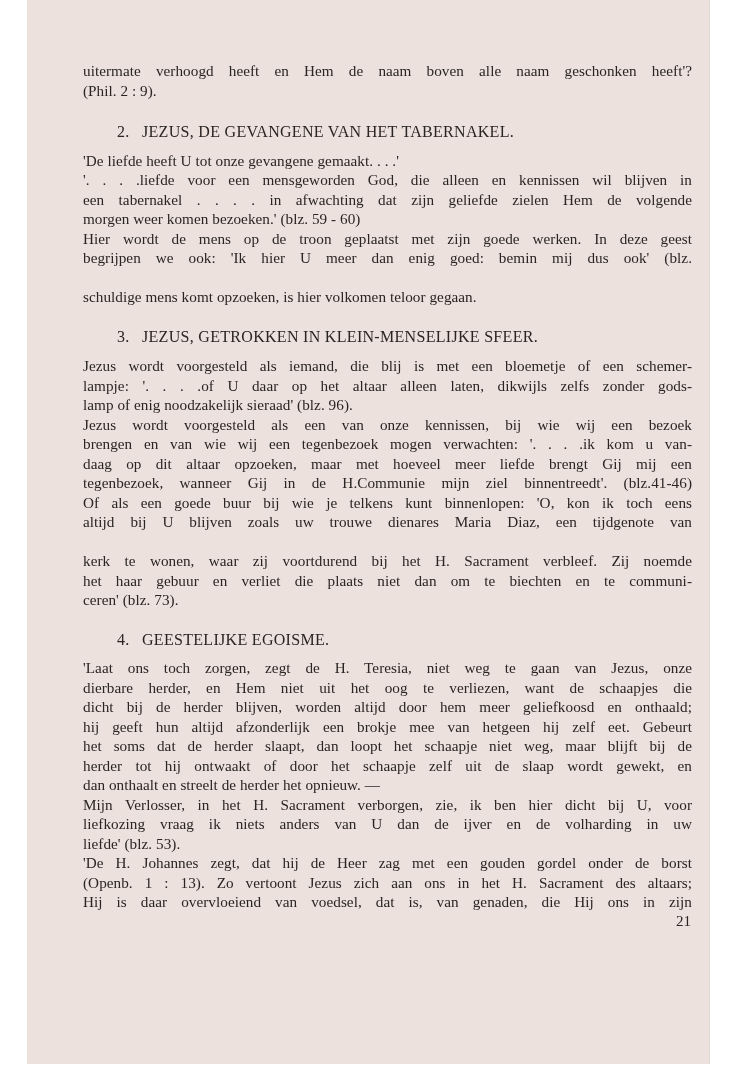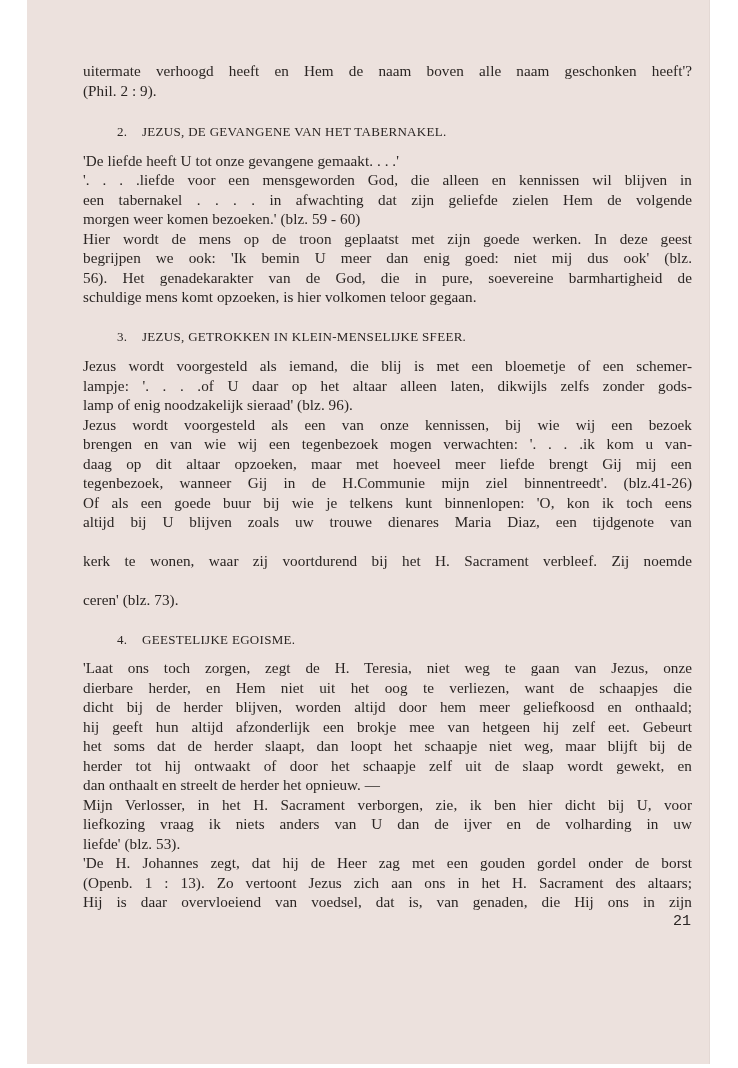--- a/index.html
+++ b/index.html
@@ -13,61 +13,61 @@
     box-shadow: inset -1px 0 0 #e3d8d4;
   }
   .line {
     position: absolute; left: 56px; width: 609px; white-space: nowrap;
     font-size: 15.2px; line-height: 19px; color: #2a2523;
     letter-spacing: 0.05px;
   }
   .just { text-align: justify; text-align-last: justify; }
   .heading {
     position: absolute; left: 90px; white-space: nowrap;
-    font-size: 13px; line-height: 20px; color: #2a2523; letter-spacing: 0.3px;
+    font-size: 16px; line-height: 20px; color: #2a2523; letter-spacing: 0.3px;
   }
   .heading .num { display: inline-block; width: 25px; }
   .pagenum {
     position: absolute; left: 620px; width: 44px; text-align: right;
-    font-size: 15px; line-height: 19px; color: #2a2523; font-family: Liberation Mono, monospace;
+    font-size: 15px; line-height: 19px; color: #2a2523;
   }
 </style>
 </head>
 <body>
 
 <div class="page">
 
   <div class="line just" style="top:61px">uitermate verhoogd heeft en Hem de naam boven alle naam geschonken heeft'?</div>
   <div class="line" style="top:81px">(Phil. 2 : 9).</div>
 
   <div class="heading" style="top:122px">
     <span class="num">2.</span><span>JEZUS, DE GEVANGENE VAN HET TABERNAKEL.</span>
   </div>
   <div class="line" style="top:151px">'De liefde heeft U tot onze gevangene gemaakt. . . .'</div>
   <div class="line just" style="top:170px">'. . . .liefde voor een mensgeworden God, die alleen en kennissen wil blijven in</div>
   <div class="line just" style="top:190px">een tabernakel  . . . .  in afwachting dat zijn geliefde zielen Hem de volgende</div>
   <div class="line" style="top:209px">morgen weer komen bezoeken.' (blz. 59 - 60)</div>
   <div class="line just" style="top:229px">Hier wordt de mens op de troon geplaatst met zijn goede werken. In deze geest</div>
-  <div class="line just" style="top:248px">begrijpen we ook: 'Ik bemin U meer dan enig goed: niet mij dus ook' (blz.</div>
-  <div class="line just" style="top:268px">56). Het genadekarakter van de God, die in pure, soevereine barmhartigheid de</div>
+  <div class="line just" style="top:248px">begrijpen we ook: 'Ik hier U meer dan enig goed: bemin mij dus ook' (blz.</div>
   <div class="line" style="top:287px">schuldige mens komt opzoeken, is hier volkomen teloor gegaan.</div>
 
   <div class="heading" style="top:327px">
     <span class="num">3.</span><span>JEZUS, GETROKKEN IN KLEIN-MENSELIJKE SFEER.</span>
   </div>
   <div class="line just" style="top:356px">Jezus wordt voorgesteld als iemand, die blij is met een bloemetje of een schemer-</div>
   <div class="line just" style="top:376px">lampje: '. . . .of U daar op het altaar alleen laten, dikwijls zelfs zonder gods-</div>
   <div class="line" style="top:395px">lamp of enig noodzakelijk sieraad' (blz. 96).</div>
   <div class="line just" style="top:415px">Jezus wordt voorgesteld als een van onze kennissen, bij wie wij een bezoek</div>
   <div class="line just" style="top:434px">brengen en van wie wij een tegenbezoek mogen verwachten: '. . . .ik kom u van-</div>
   <div class="line just" style="top:454px">daag op dit altaar opzoeken, maar met hoeveel meer liefde brengt Gij mij een</div>
-  <div class="line just" style="top:473px">tegenbezoek, wanneer Gij in de H.Communie mijn ziel binnentreedt'. (blz.41-26)</div>
+  <div class="line just" style="top:473px">tegenbezoek, wanneer Gij in de H.Communie mijn ziel binnentreedt'. (blz.41-46)</div>
   <div class="line just" style="top:493px">Of als een goede buur bij wie je telkens kunt binnenlopen: 'O, kon ik toch eens</div>
   <div class="line just" style="top:512px">altijd bij U blijven zoals uw trouwe dienares Maria Diaz, een tijdgenote van</div>
   <div class="line just" style="top:551px">kerk te wonen, waar zij voortdurend bij het H. Sacrament verbleef. Zij noemde</div>
+  <div class="line just" style="top:571px">het haar gebuur en verliet die plaats niet dan om te biechten en te communi-</div>
   <div class="line" style="top:590px">ceren' (blz. 73).</div>
 
   <div class="heading" style="top:630px">
     <span class="num">4.</span><span>GEESTELIJKE EGOISME.</span>
   </div>
   <div class="line just" style="top:658px">'Laat ons toch zorgen, zegt de H. Teresia, niet weg te gaan van Jezus, onze</div>
   <div class="line just" style="top:678px">dierbare herder, en Hem niet uit het oog te verliezen, want de schaapjes die</div>
   <div class="line just" style="top:697px">dicht bij de herder blijven, worden altijd door hem meer geliefkoosd en onthaald;</div>
   <div class="line just" style="top:717px">hij geeft hun altijd afzonderlijk een brokje mee van hetgeen hij zelf eet. Gebeurt</div>
   <div class="line just" style="top:736px">het soms dat de herder slaapt, dan loopt het schaapje niet weg, maar blijft bij de</div>

